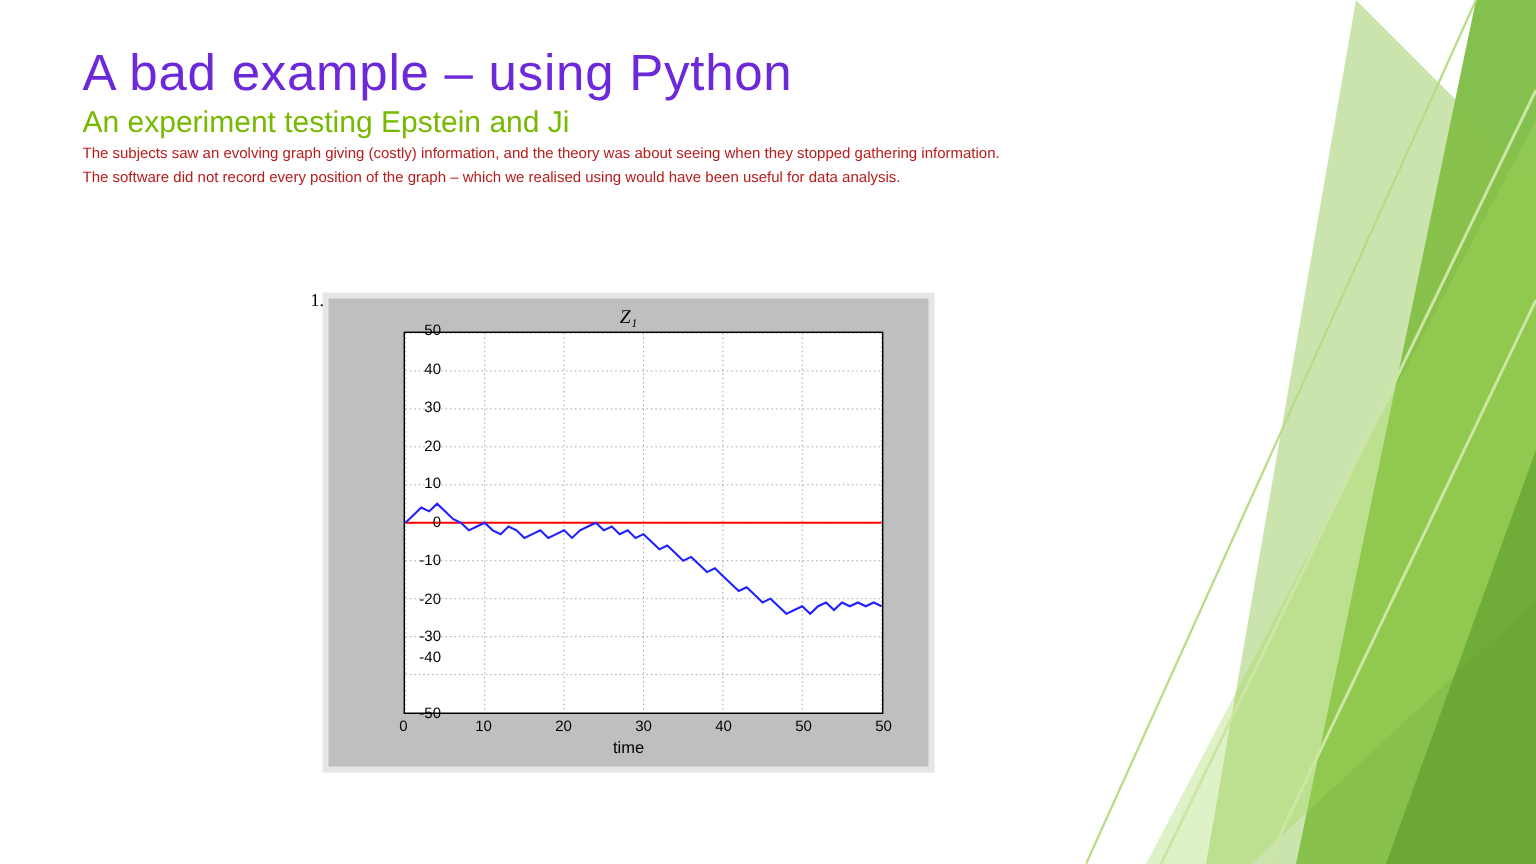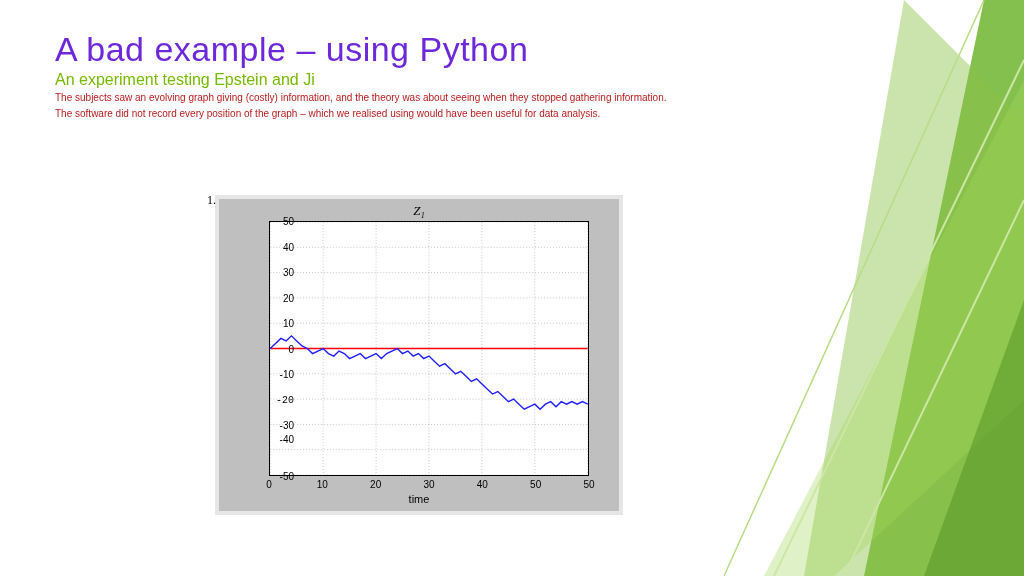--- a/index.html
+++ b/index.html
@@ -1,21 +1,21 @@
 <!DOCTYPE html>
 <html><head>
 <meta charset="utf-8">
 <style>
   * { margin: 0; padding: 0; box-sizing: border-box; }
   html, body { width: 1024px; height: 576px; overflow: hidden; font-family: "Segoe UI", "Trebuchet MS", sans-serif; background: #fff; }
   .slide { position: relative; width: 1024px; height: 576px; background: #fff; }
   .deco { position: absolute; right: 0; top: 0; width: 300px; height: 576px; pointer-events: none; }
   .content { position: absolute; left: 55px; top: 30px; width: 700px; }
   .title { font-size: 34px; color: #6d28d9; font-weight: 400; letter-spacing: .5px; }
-  .subtitle { font-size: 16px; color: #76b900; font-weight: 400; margin-top: 2px; }
+  .subtitle { font-size: 20px; color: #76b900; font-weight: 400; margin-top: 2px; }
   .body { font-size: 10px; color: #b91c1c; line-height: 1.35; margin-top: 2px; max-width: 660px; }
   .chart-wrap { position: absolute; left: 215px; top: 195px; width: 408px; height: 320px; background: #e6e6e6; }
   .chart-outer { position: absolute; left: 4px; top: 4px; right: 4px; bottom: 4px; background: #bfbfbf; }
   .chart-title { position: absolute; top: 4px; left: 0; right: 0; text-align: center; font-style: italic; font-size: 13px; font-family: "Times New Roman", serif; color: #000; }
   .plot { position: absolute; left: 50px; top: 22px; width: 320px; height: 255px; background: #fff; border: 1px solid #000; }
   .ytick { position: absolute; right: 325px; width: 30px; text-align: right; font-size: 10px; color: #000; transform: translateY(-50%); }
   .xtick { position: absolute; top: 280px; font-size: 10px; color: #000; transform: translateX(-50%); }
   .xlabel { position: absolute; left: 0; right: 0; top: 294px; text-align: center; font-size: 11px; color: #000; }
   .one-label { position: absolute; left: -8px; top: -2px; font-size: 12px; color:#000; font-family: "Times New Roman", serif; }
   svg.grid, svg.series { position: absolute; left: 0; top: 0; width: 100%; height: 100%; }
@@ -69,21 +69,21 @@
           </svg>
         <svg class="series" id="series" viewBox="0 0 320 255">
             <path d="M0 127.5 L320 127.5 " fill="none" stroke="#ff0000" stroke-width="1.4"></path>
             <path d="M0 127.5 L5.333333333333333 122.4 L10.666666666666666 117.29999999999998 L16 119.85 L21.333333333333332 114.75 L26.666666666666664 119.85 L32 124.94999999999999 L37.333333333333336 127.5 L42.666666666666664 132.60000000000002 L48 130.05 L53.33333333333333 127.5 L58.666666666666664 132.60000000000002 L64 135.15 L69.33333333333334 130.05 L74.66666666666667 132.60000000000002 L80 137.7 L85.33333333333333 135.15 L90.66666666666666 132.60000000000002 L96 137.7 L101.33333333333333 135.15 L106.66666666666666 132.60000000000002 L112 137.7 L117.33333333333333 132.60000000000002 L122.66666666666667 130.05 L128 127.5 L133.33333333333334 132.60000000000002 L138.66666666666669 130.05 L144 135.15 L149.33333333333334 132.60000000000002 L154.66666666666666 137.7 L160 135.15 L165.33333333333334 140.25 L170.66666666666666 145.35000000000002 L176 142.8 L181.33333333333331 147.9 L186.66666666666669 153 L192 150.45 L197.33333333333334 155.55 L202.66666666666666 160.65 L208 158.1 L213.33333333333331 163.2 L218.66666666666669 168.3 L224 173.39999999999998 L229.33333333333334 170.85 L234.66666666666666 175.95 L240 181.05 L245.33333333333334 178.5 L250.66666666666666 183.6 L256 188.7 L261.3333333333333 186.14999999999998 L266.6666666666667 183.6 L272 188.7 L277.33333333333337 183.6 L282.66666666666663 181.05 L288 186.14999999999998 L293.3333333333333 181.05 L298.6666666666667 183.6 L304 181.05 L309.3333333333333 183.6 L314.66666666666663 181.05 L320 183.6 " fill="none" stroke="#1f1fff" stroke-width="1.4"></path>
           </svg>
       </div>
       <div id="yticks">
           <div class="ytick" style="top: 277px;">-50</div>
           <div class="ytick" style="top: 240px;">-40</div>
           <div class="ytick" style="top: 226px;">-30</div>
-          <div class="ytick" style="top: 200.5px; font-family: Liberation Mono, monospace;">-20</div>
+          <div class="ytick" style="top: 200.5px;">-20</div>
           <div class="ytick" style="top: 175px;">-10</div>
           <div class="ytick" style="top: 149.5px;">0</div>
           <div class="ytick" style="top: 124px;">10</div>
           <div class="ytick" style="top: 98.5px;">20</div>
           <div class="ytick" style="top: 73px;">30</div>
           <div class="ytick" style="top: 47.5px;">40</div>
           <div class="ytick" style="top: 22px;">50</div>
         </div>
       <div id="xticks">
           <div class="xtick" style="left: 50px;">0</div>

